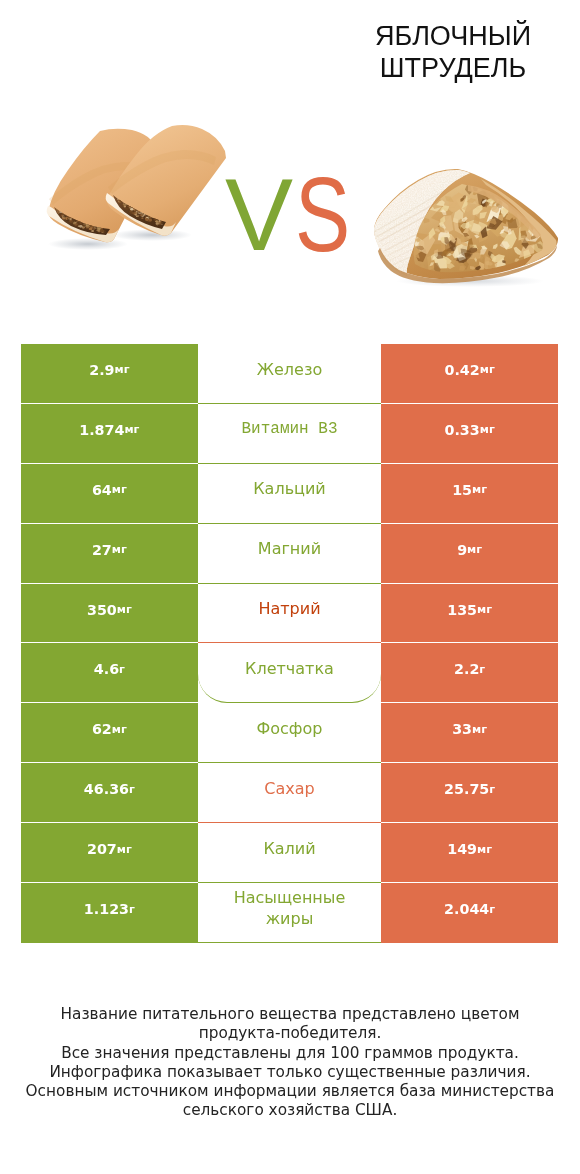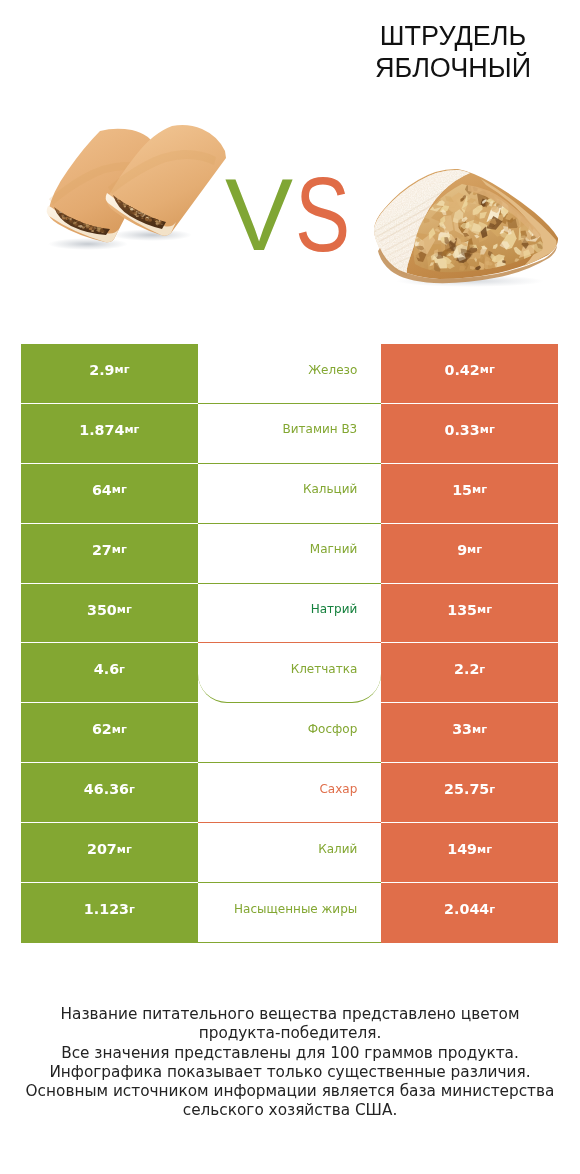--- a/index.html
+++ b/index.html
@@ -27,24 +27,24 @@
   .prod{position:absolute;}
 
   
   .table{position:absolute;left:21px;top:344px;width:537px;}
   .row{display:flex;height:59.9px;box-sizing:border-box;}
   .cell{box-sizing:border-box;width:206px;display:flex;align-items:center;
         justify-content:center;text-align:center;}
   .cell > span, .cmid{position:relative;}
   .cval{color:#fff;font-weight:bold;font-size:14.3px;font-family:"DejaVu Sans",sans-serif;padding-bottom:7px;}
   .cval .u{font-size:11.2px;margin-left:0;font-weight:bold;}
-  .cmid{background:#fff;font-size:12px;text-align:center;line-height:20.8px;
+  .cmid{background:#fff;font-size:16px;text-align:center;line-height:20.8px;
         border-bottom:1px solid transparent;padding-bottom:7px;
         padding-left:24px;padding-right:24px;
-        font-family:"DejaVu Sans",sans-serif;justify-content:flex-end;}
+        font-family:"DejaVu Sans",sans-serif;}
   .green{background:#83a732;border-bottom:1.6px solid #fff;}
   .orange{background:#e06e4a;border-bottom:1.6px solid #fff;}
   .row:last-child .green,.row:last-child .orange{border-bottom:0;}
 
   
   .footer{position:absolute;left:0;top:1005px;width:580px;text-align:center;
      font-size:15.3px;line-height:19.3px;color:#232323;
      font-family:"DejaVu Sans",sans-serif;font-weight:400;}
   .footer div{display:block;}
 </style>
@@ -637,22 +637,22 @@
                Q524 268 544 259 Q554 253 557 245 Q557 252 549 258 Q524 273 494 278
                Q464 284 434 283 Q404 281 391 271 Q381 263 378 251 Z" fill="#bb8547" opacity="0.8"></path>
 
       <path d="M468 185 Q489 188 506 201 Q528 218 541 235 L537 239
                Q524 222 502 206 Q486 194 468 191 Z" fill="#dcae74" opacity="0.85"></path>
     </svg>
   </div>
 
 
   <div class="title-right">
+    <span>ЯБЛОЧНЫЙ</span>
     <span>ШТРУДЕЛЬ</span>
-    <span>ЯБЛОЧНЫЙ</span>
   </div>
 
   <div class="vs">
       <span class="v">V</span>
       <span class="s">S</span>
     </div>
 
   <div class="table" id="tbl">
       <div class="row">
         <div class="cell green cval">
@@ -665,21 +665,21 @@
         <div class="cell orange cval">
           <span>0.42</span>
           <span class="u">мг</span>
         </div>
       </div>
       <div class="row">
         <div class="cell green cval">
           <span>1.874</span>
           <span class="u">мг</span>
         </div>
-        <div class="cell cmid" style="color: rgb(131, 167, 50); border-bottom-color: rgb(131, 167, 50);">
+        <div class="cell cmid" style="color: rgb(131, 167, 50); border-bottom-color: rgb(131, 167, 50); font-family: Liberation Mono, monospace;">
           <span>Витамин B3</span>
         </div>
         <div class="cell orange cval">
           <span>0.33</span>
           <span class="u">мг</span>
         </div>
       </div>
       <div class="row">
         <div class="cell green cval">
           <span>64</span>
@@ -704,21 +704,21 @@
         <div class="cell orange cval">
           <span>9</span>
           <span class="u">мг</span>
         </div>
       </div>
       <div class="row">
         <div class="cell green cval">
           <span>350</span>
           <span class="u">мг</span>
         </div>
-        <div class="cell cmid" style="color: #15803d; border-bottom-color: rgb(224, 110, 74);">
+        <div class="cell cmid" style="color: #c2410c; border-bottom-color: rgb(224, 110, 74);">
           <span>Натрий</span>
         </div>
         <div class="cell orange cval">
           <span>135</span>
           <span class="u">мг</span>
         </div>
       </div>
       <div class="row">
         <div class="cell green cval">
           <span>4.6</span>

